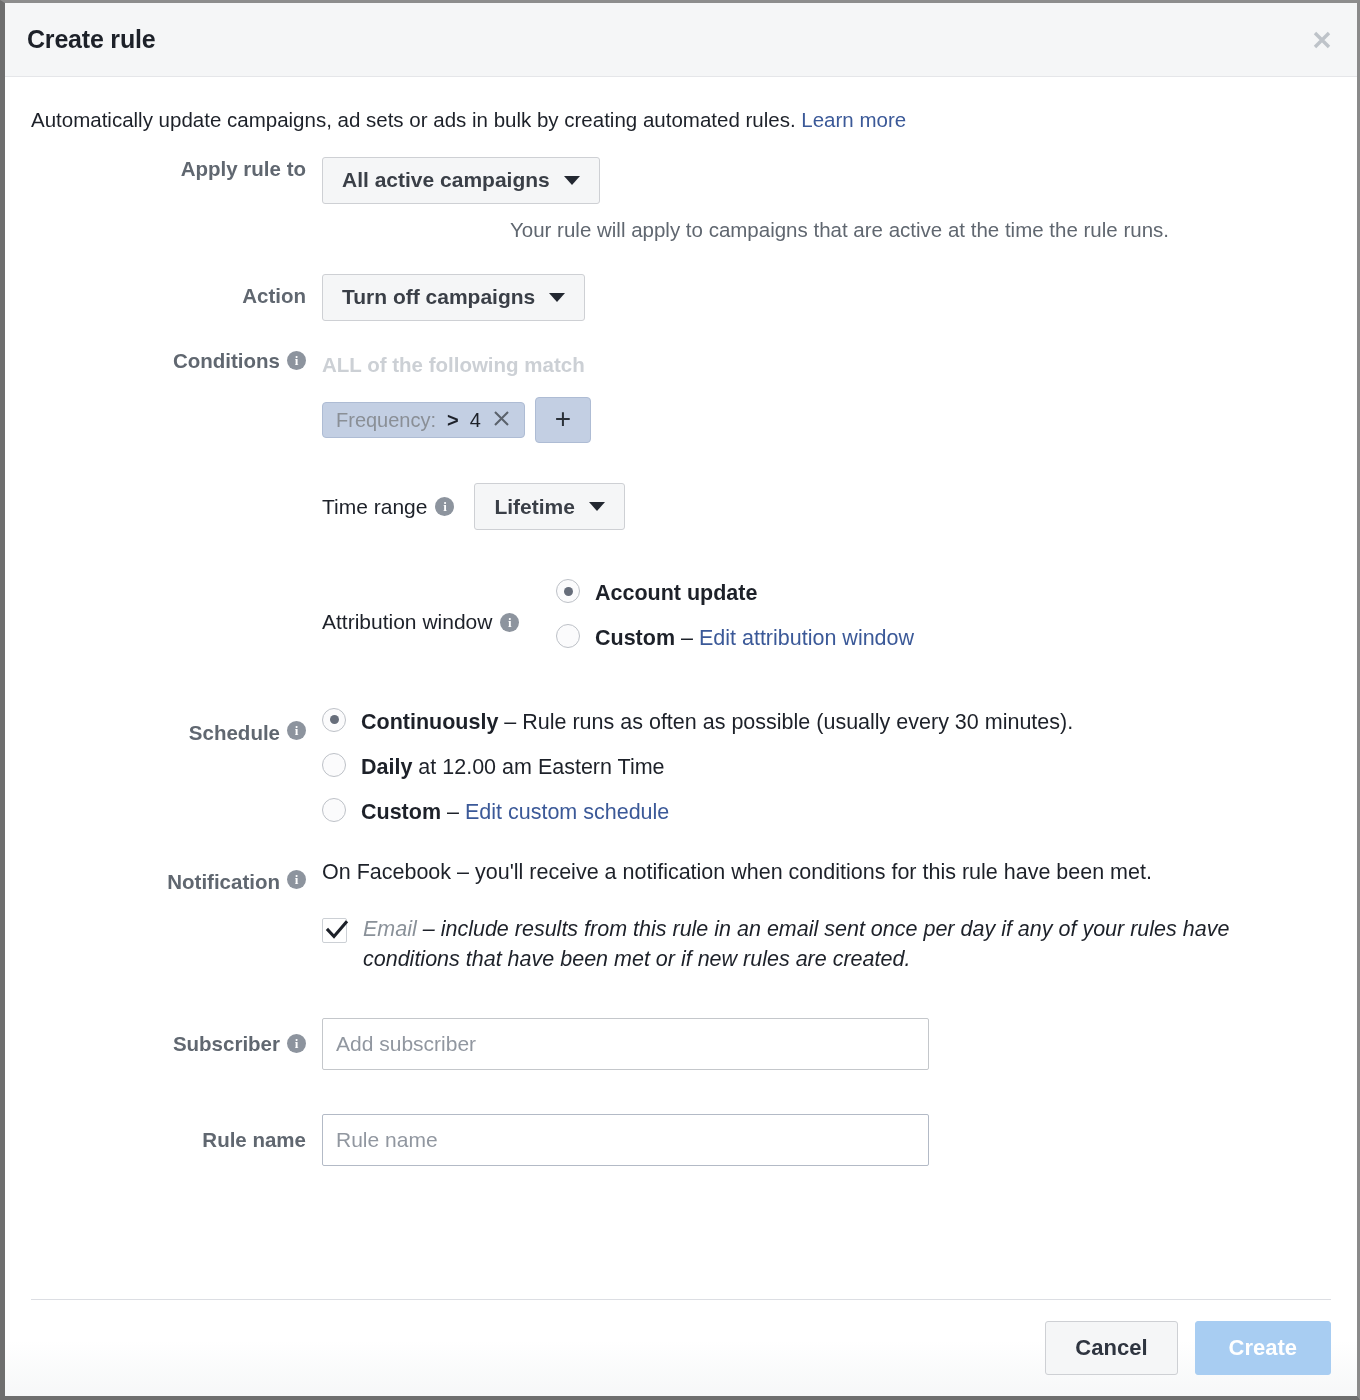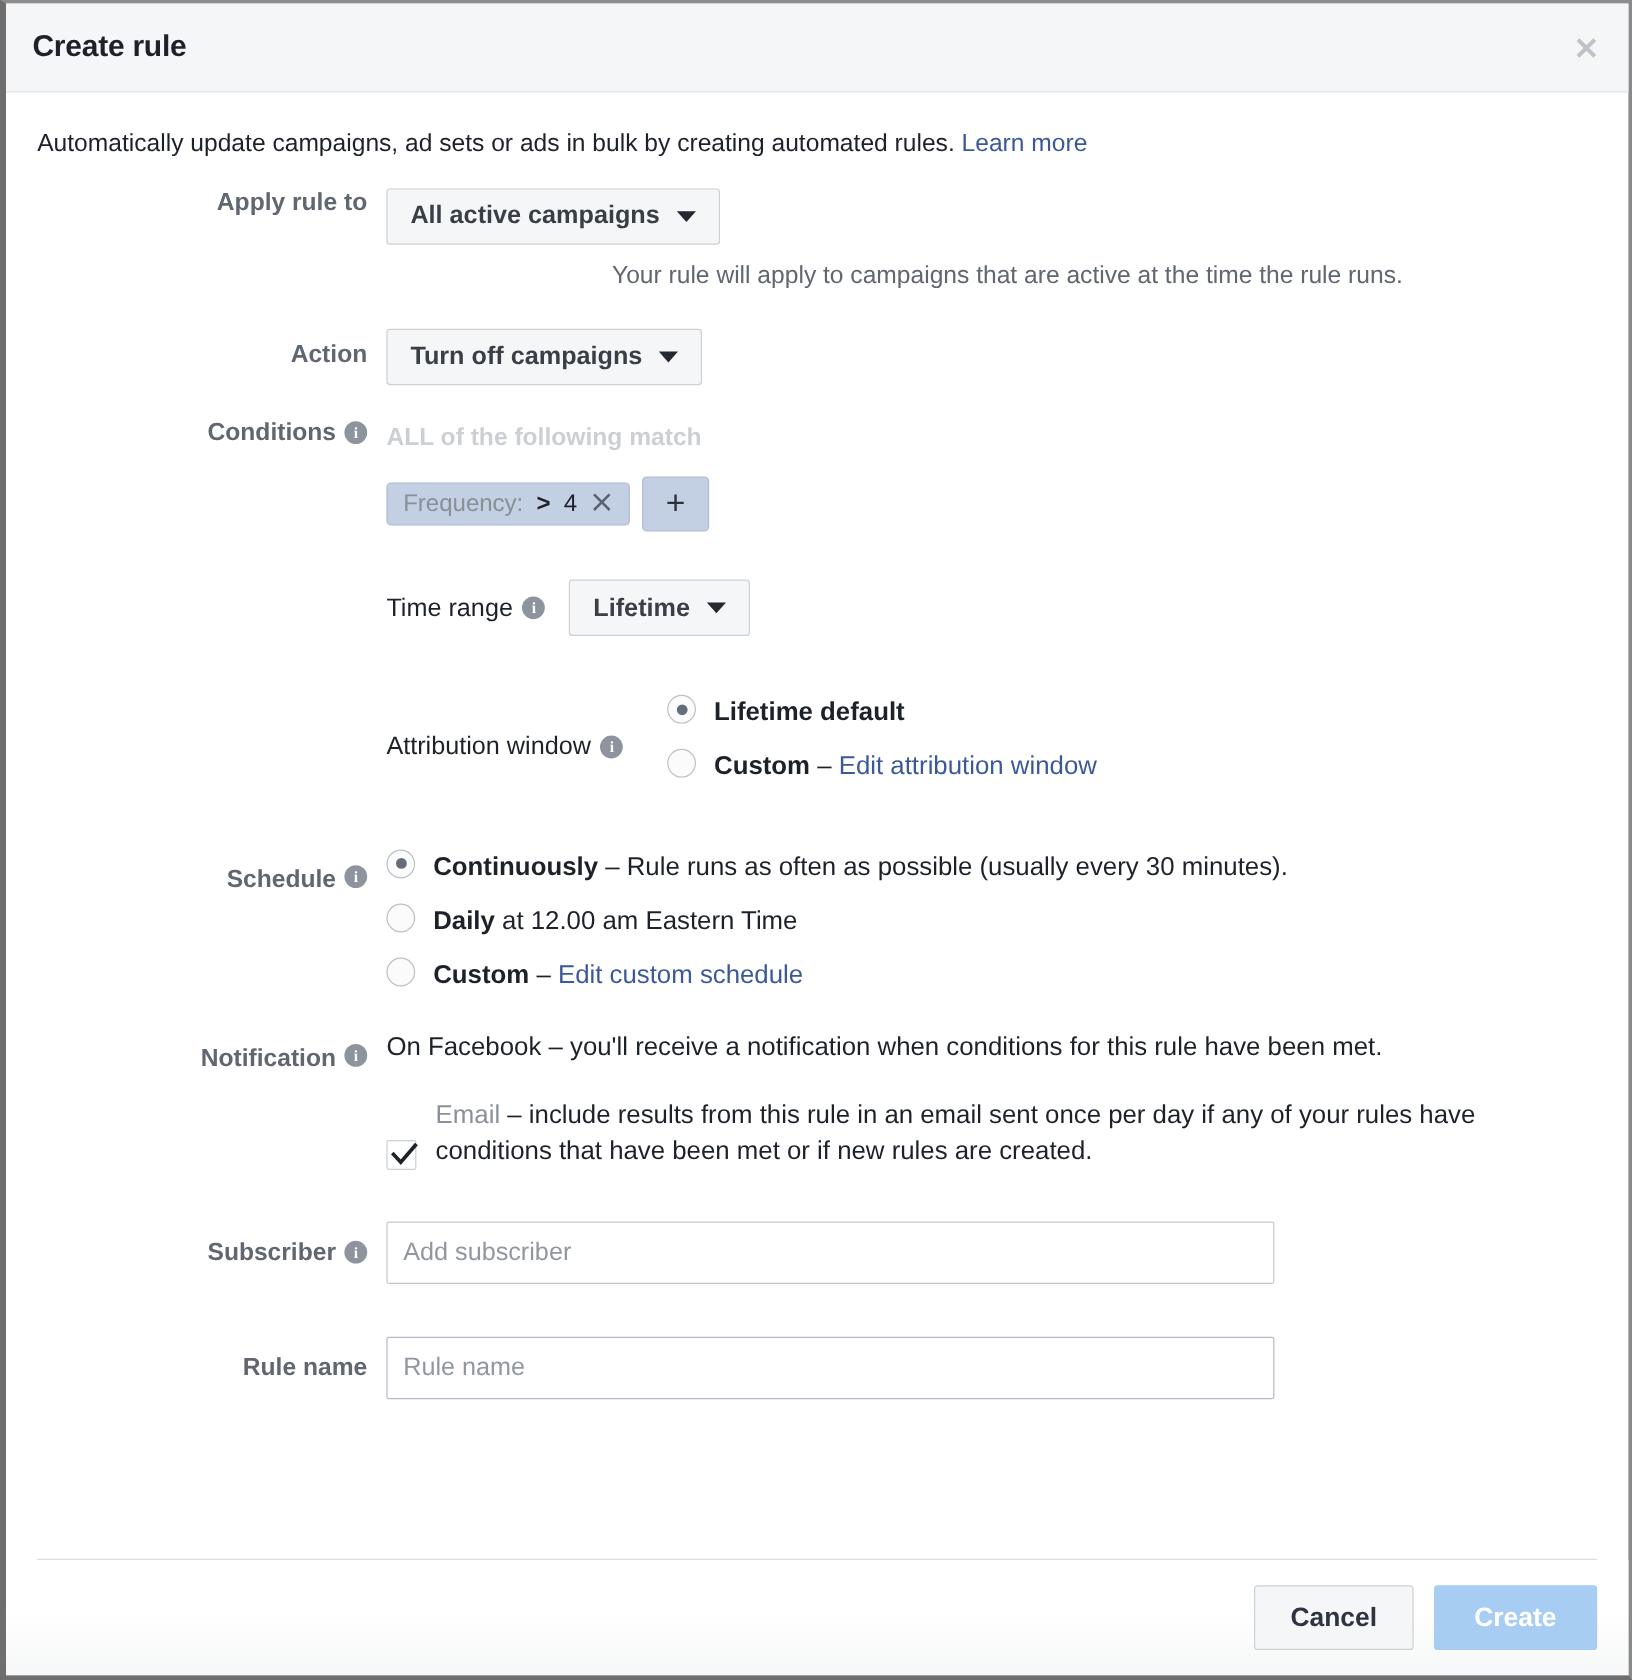--- a/index.html
+++ b/index.html
@@ -286,23 +286,24 @@
   .notif-text {
     font-size: 21.5px;
     color: #1d2129;
     line-height: 1.42;
     max-width: 950px;
   }
   .notif-text b { font-weight: normal; }
 
   .check-line {
     display: flex;
-    align-items: flex-end;
+    align-items: flex-start;
     gap: 16px;
     margin-top: 26px;
+    font-style: italic;
   }
   .checkbox {
     width: 25px; height: 25px;
     border: 1px solid #ccd0d5;
     background: #ffffff;
     box-sizing: border-box;
     flex: none;
     position: relative;
     cursor: pointer;
     border-radius: 2px;
@@ -315,21 +316,21 @@
   .check-text {
     font-size: 21.5px;
     color: #1d2129;
     line-height: 1.42;
     max-width: 950px;
   }
   .check-text .muted { color: #8a9199; }
 
   
   .txt-input {
-    width: 740px;
+    width: 607px;
     height: 52px;
     box-sizing: border-box;
     border: 1px solid #c4c7cb;
     border-radius: 2px;
     background: #ffffff;
     font-family: "Liberation Sans", sans-serif;
     font-size: 21px;
     color: #ec4899;
     padding: 0 13px;
     outline: none;
@@ -465,21 +466,21 @@
           <div class="attr-row">
             <span class="inline-lbl attr-lbl">
               <span>Attribution window</span>
               <span class="info-icon">
                   <i>i</i>
                 </span>
             </span>
             <div>
               <div class="radio-line">
                 <span class="radio on"></span>
-                <span class="txt"><b>Lifetime default</b></span>
+                <span class="txt"><b>Account update</b></span>
               </div>
               <div class="radio-line radio-gap">
                 <span class="radio"></span>
                 <span class="txt"><b>Custom</b><span> – </span><a href="#">Edit attribution window</a></span>
               </div>
             </div>
           </div>
 
         </div>
       </div>

